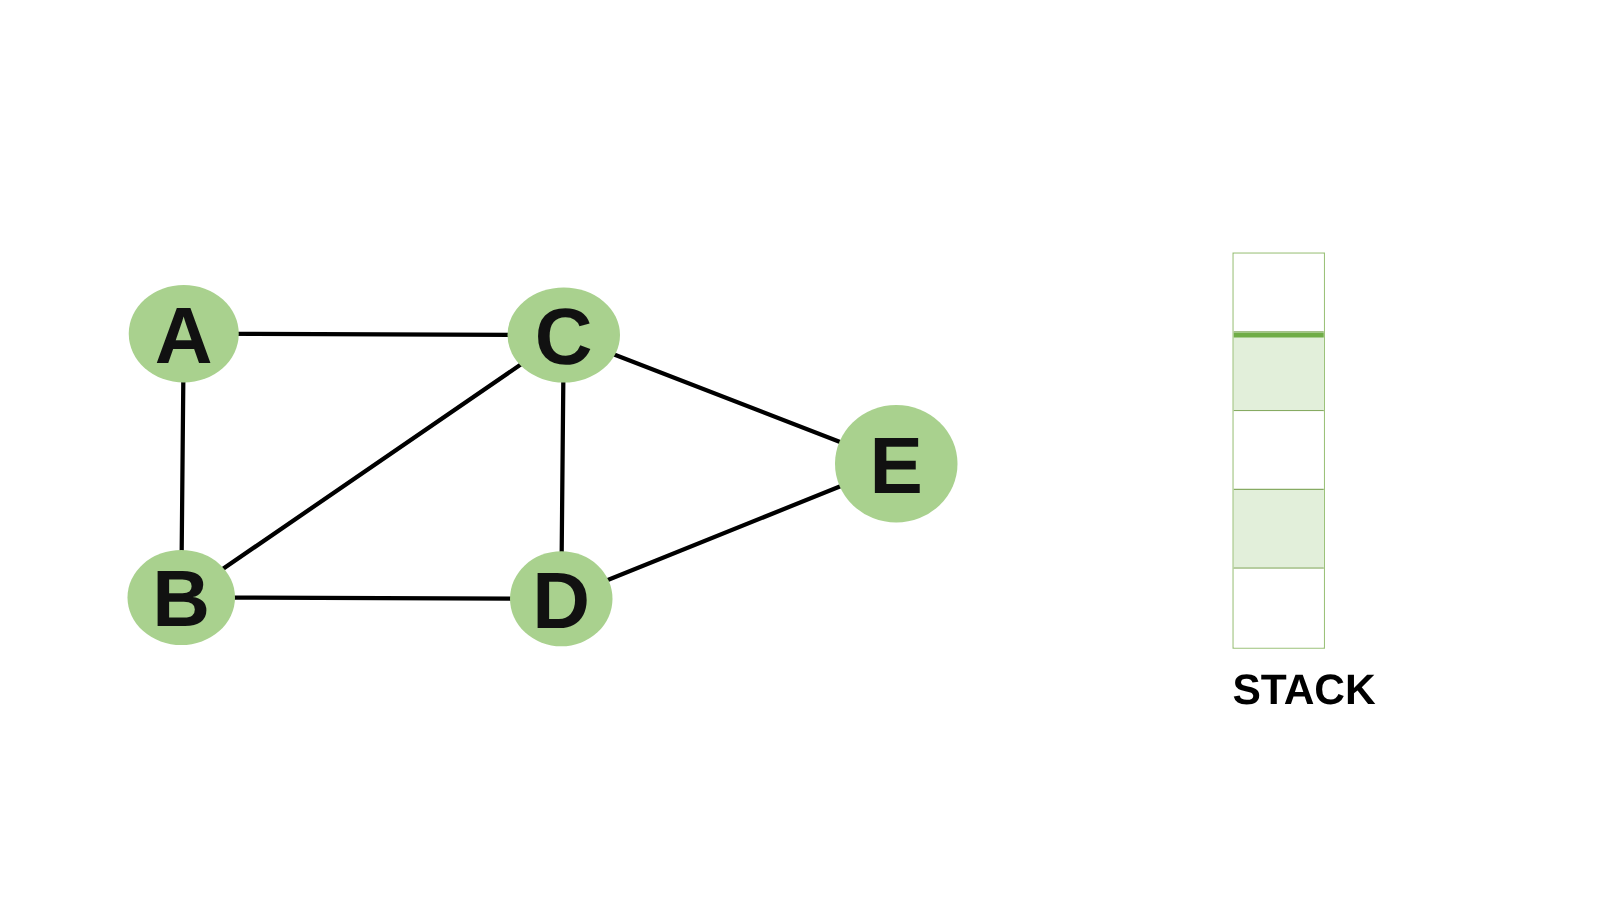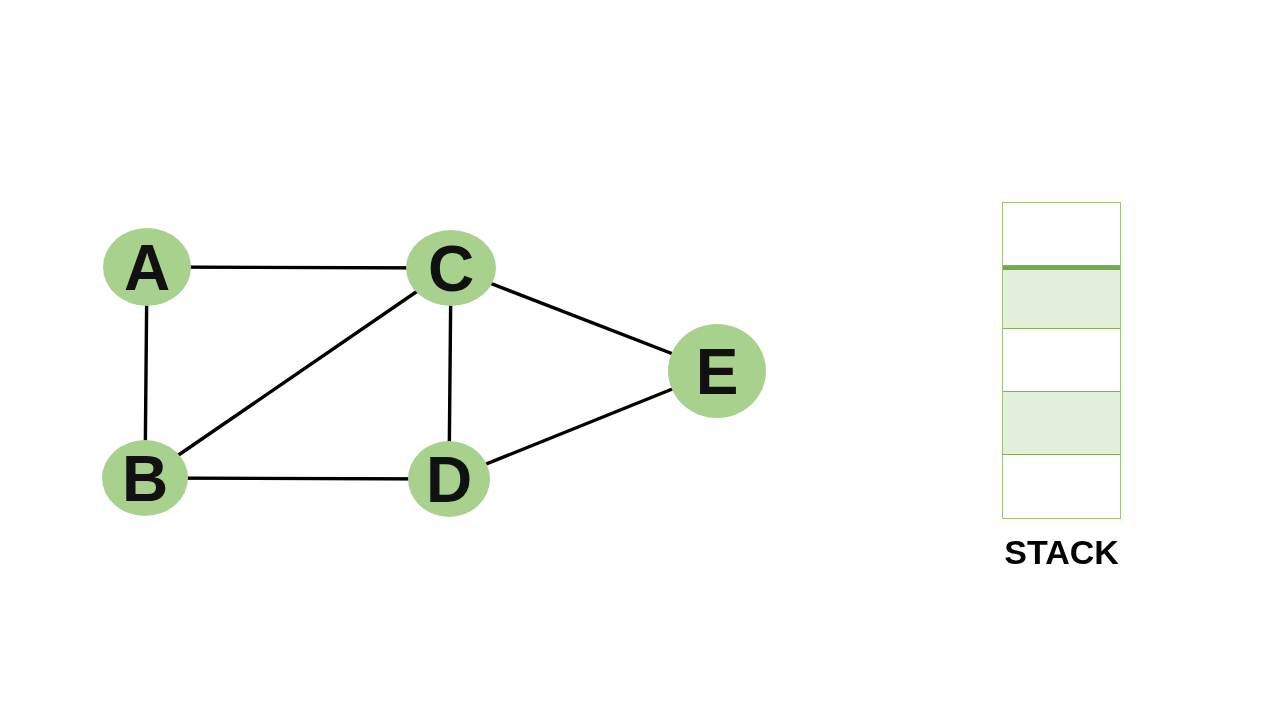--- a/index.html
+++ b/index.html
@@ -29,22 +29,21 @@
     fill: #111111;
     font-family: "Liberation Sans", sans-serif;
     font-weight: bold;
     font-size: 64px;
     text-anchor: middle;
   }
   .stack-panel {
     position: absolute;
     left: 986px;
     top: 202px;
-    width: 119px;
-    margin-left: 16px;
+    width: 74px;
   }
   .stack-cells {
     display: flex;
     flex-direction: column;
     border: 1px solid #9cc27b;
   }
   .stack-cell {
     box-sizing: border-box;
     height: 63px;
     background: #ffffff;

